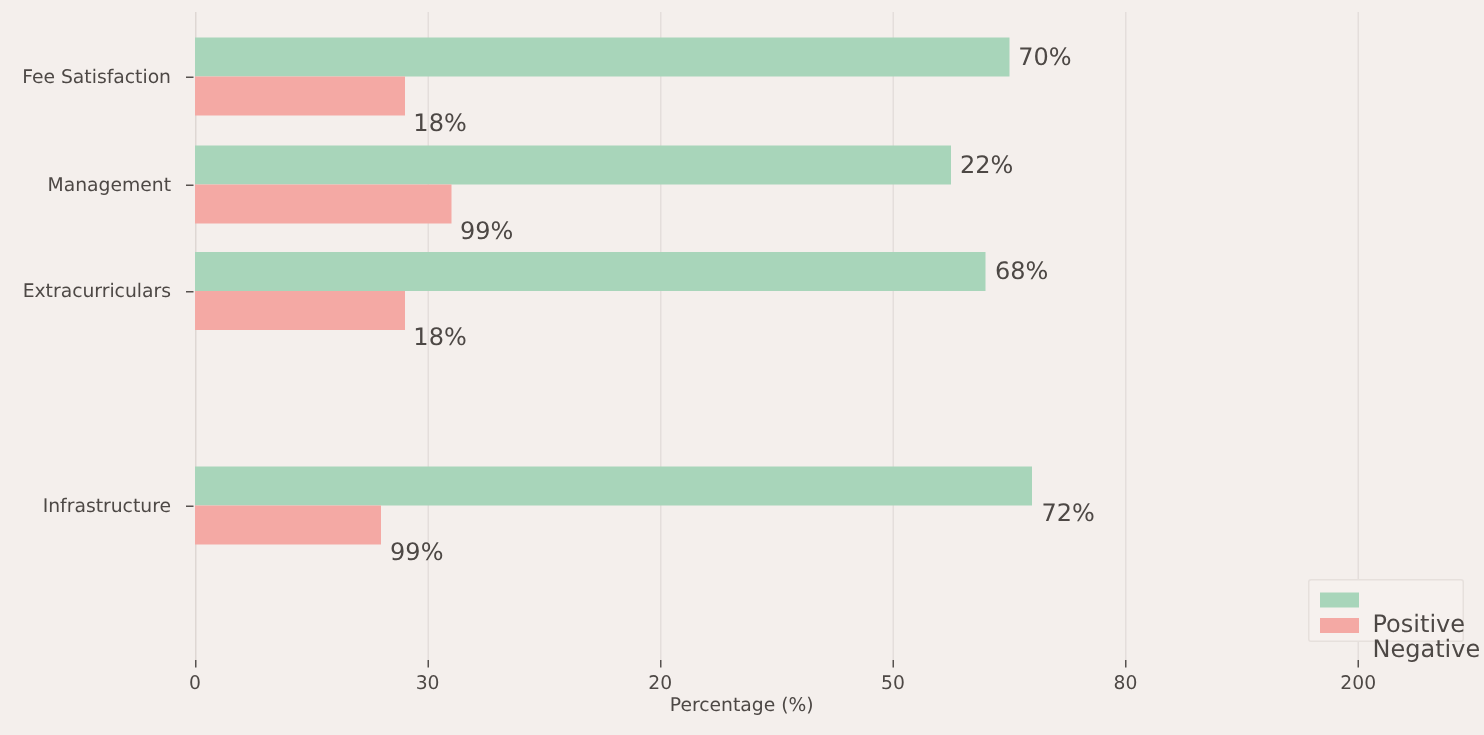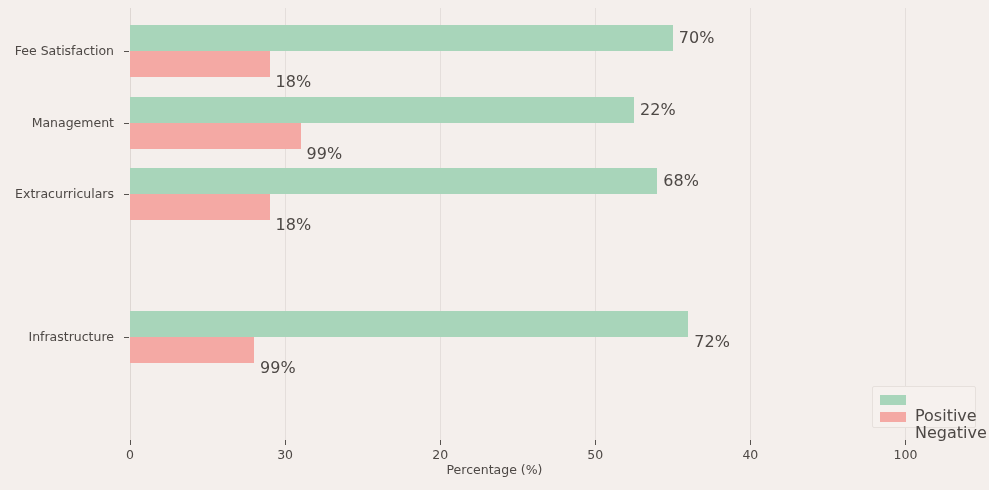--- a/index.html
+++ b/index.html
@@ -211,23 +211,23 @@
   <div id="x-axis">
       <div class="x-tick-mark" style="left: 0px;"></div>
       <div class="x-tick-label" style="left: 0px;">0</div>
       <div class="x-tick-mark" style="left: 155.091px;"></div>
       <div class="x-tick-label" style="left: 155.091px;">30</div>
       <div class="x-tick-mark" style="left: 310.182px;"></div>
       <div class="x-tick-label" style="left: 310.182px;">20</div>
       <div class="x-tick-mark" style="left: 465.273px;"></div>
       <div class="x-tick-label" style="left: 465.273px;">50</div>
       <div class="x-tick-mark" style="left: 620.364px;"></div>
-      <div class="x-tick-label" style="left: 620.364px;">40</div>
+      <div class="x-tick-label" style="left: 620.364px;">80</div>
       <div class="x-tick-mark" style="left: 775.455px;"></div>
-      <div class="x-tick-label" style="left: 775.455px;">100</div>
+      <div class="x-tick-label" style="left: 775.455px;">200</div>
     </div>
 
   <div id="x-axis-title">Percentage (%)</div>
 
   <div id="legend">
     <div class="legend-row">
       <span class="legend-swatch positive"></span>
       <span class="legend-text">Positive</span>
     </div>
     <div class="legend-row">

